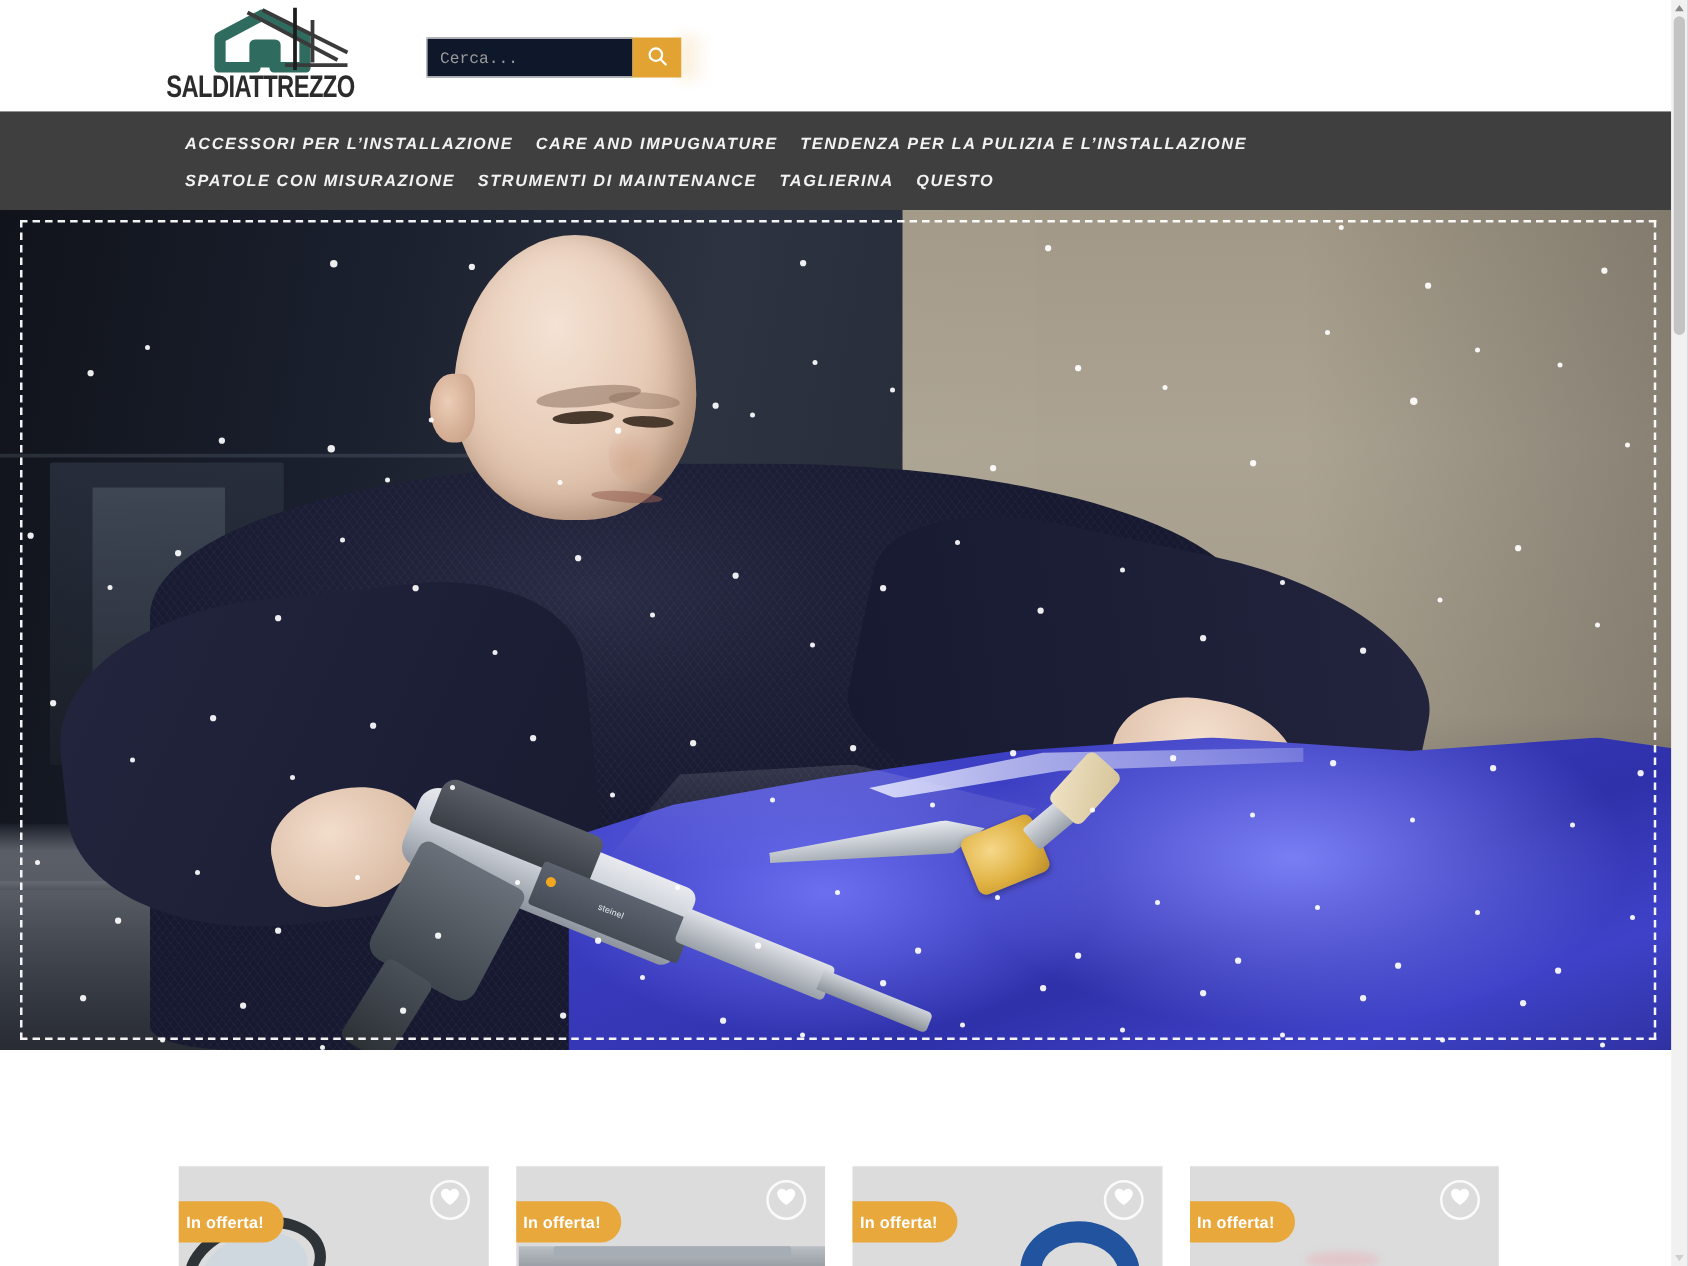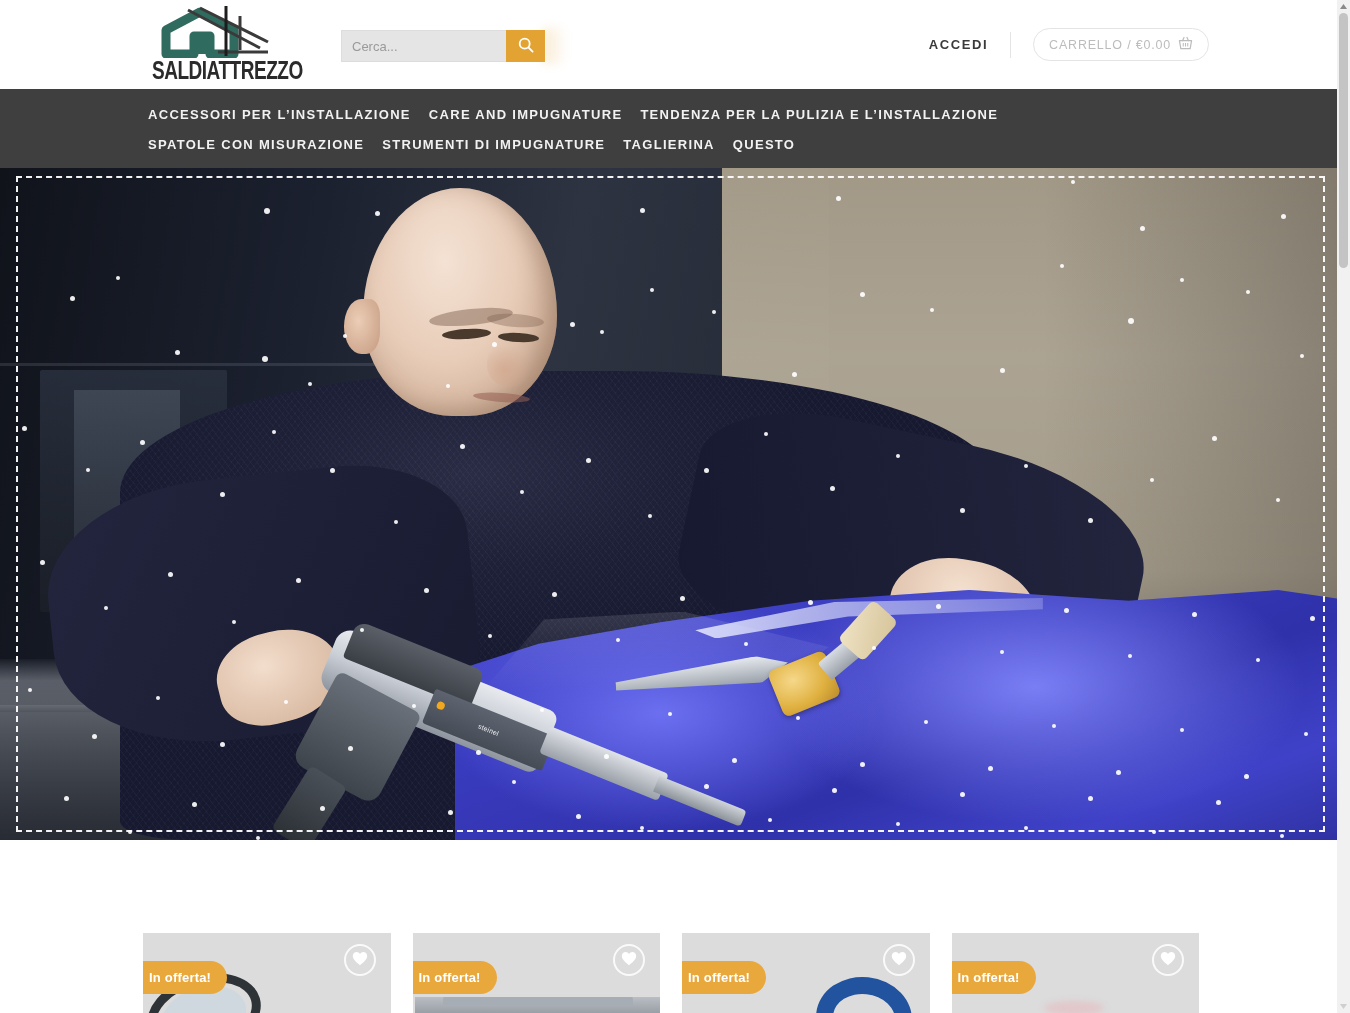--- a/index.html
+++ b/index.html
@@ -32,21 +32,21 @@
   }
 
   .logo-wrap {
     position: absolute;
     left: 148px;
     top: 6px;
     width: 140px;
     height: 78px;
     display: flex;
     flex-direction: column;
-    align-items: flex-start;
+    align-items: flex-end;
     justify-content: flex-start;
   }
   .logo-mark {
     width: 130px;
     height: 52px;
     position: relative;
   }
   .logo-text {
     font-family: "Liberation Sans", sans-serif;
     font-size: 20px;
@@ -66,25 +66,25 @@
     width: 204px;
     height: 32px;
     display: flex;
     z-index: 5;
   }
   .search-input {
     width: 165px;
     height: 32px;
     border: 1px solid #dddddd;
     border-right: none;
-    background: #e5e5e5;
+    background: #0f172a;
     padding: 0 10px;
     font-size: 13px;
     color: #777;
-    font-family: Liberation Sans, sans-serif;
+    font-family: Liberation Mono, monospace;
     outline: none;
   }
   .search-input::placeholder { color: #9a9a9a; }
   .search-btn {
     width: 39px;
     height: 32px;
     background: #e3a333;
     border: none;
     display: flex;
     align-items: center;
@@ -143,20 +143,21 @@
   }
 
   
   .navbar {
     position: absolute;
     top: 89px; left: 0;
     width: 1337px;
     height: 79px;
     background: #3f3f3f;
     z-index: 19;
+    font-style: italic;
   }
   .nav-row {
     display: flex;
     align-items: center;
     padding-left: 148px;
     height: 40px;
     gap: 0px;
   }
   .nav-row.row1 { padding-top: 10px; }
   .nav-row.row2 { height: 30px; }
@@ -806,45 +807,31 @@
       <button class="search-btn" type="submit">
         <span>
           <svg width="16" height="16" viewBox="0 0 16 16" xmlns="http://www.w3.org/2000/svg">
             <circle cx="6.7" cy="6.7" r="5" fill="none" stroke="#ffffff" stroke-width="1.8"></circle>
             <line x1="10.4" y1="10.4" x2="14.6" y2="14.6" stroke="#ffffff" stroke-width="1.8" stroke-linecap="round"></line>
           </svg>
         </span>
       </button>
     </form>
 
-    <div class="header-right">
-      <a class="accedi">ACCEDI</a>
-      <span class="divider-v"></span>
-      <a class="cart-pill">
-        <span>CARRELLO / €0.00</span>
-        <span>
-          <svg width="15" height="14" viewBox="0 0 16 15" xmlns="http://www.w3.org/2000/svg">
-            <path d="M1.5 5 H14.5 L13 13.5 H3 Z" fill="none" stroke="#bcbcbc" stroke-width="1.3" stroke-linejoin="round"></path>
-            <path d="M4.8 5 L6.4 1.6 M11.2 5 L9.6 1.6" stroke="#bcbcbc" stroke-width="1.3" stroke-linecap="round"></path>
-            <path d="M5.6 7.4 V11.2 M8 7.4 V11.2 M10.4 7.4 V11.2" stroke="#bcbcbc" stroke-width="1.1"></path>
-          </svg>
-        </span>
-      </a>
-    </div>
   </div>
 
   <nav class="navbar">
     <div class="nav-row row1">
       <a class="nav-item">ACCESSORI PER L’INSTALLAZIONE</a>
       <a class="nav-item">CARE AND IMPUGNATURE</a>
       <a class="nav-item">TENDENZA PER LA PULIZIA E L’INSTALLAZIONE</a>
     </div>
     <div class="nav-row row2">
       <a class="nav-item">SPATOLE CON MISURAZIONE</a>
-      <a class="nav-item">STRUMENTI DI IMPUGNATURE</a>
+      <a class="nav-item">STRUMENTI DI MAINTENANCE</a>
       <a class="nav-item">TAGLIERINA</a>
       <a class="nav-item">QUESTO</a>
     </div>
   </nav>
 
   <section class="hero">
     <div class="hero-photo">
       <div class="backdrop-dark"></div>
       <div class="wall-panel"></div>
       <div class="wall-shade"></div>

